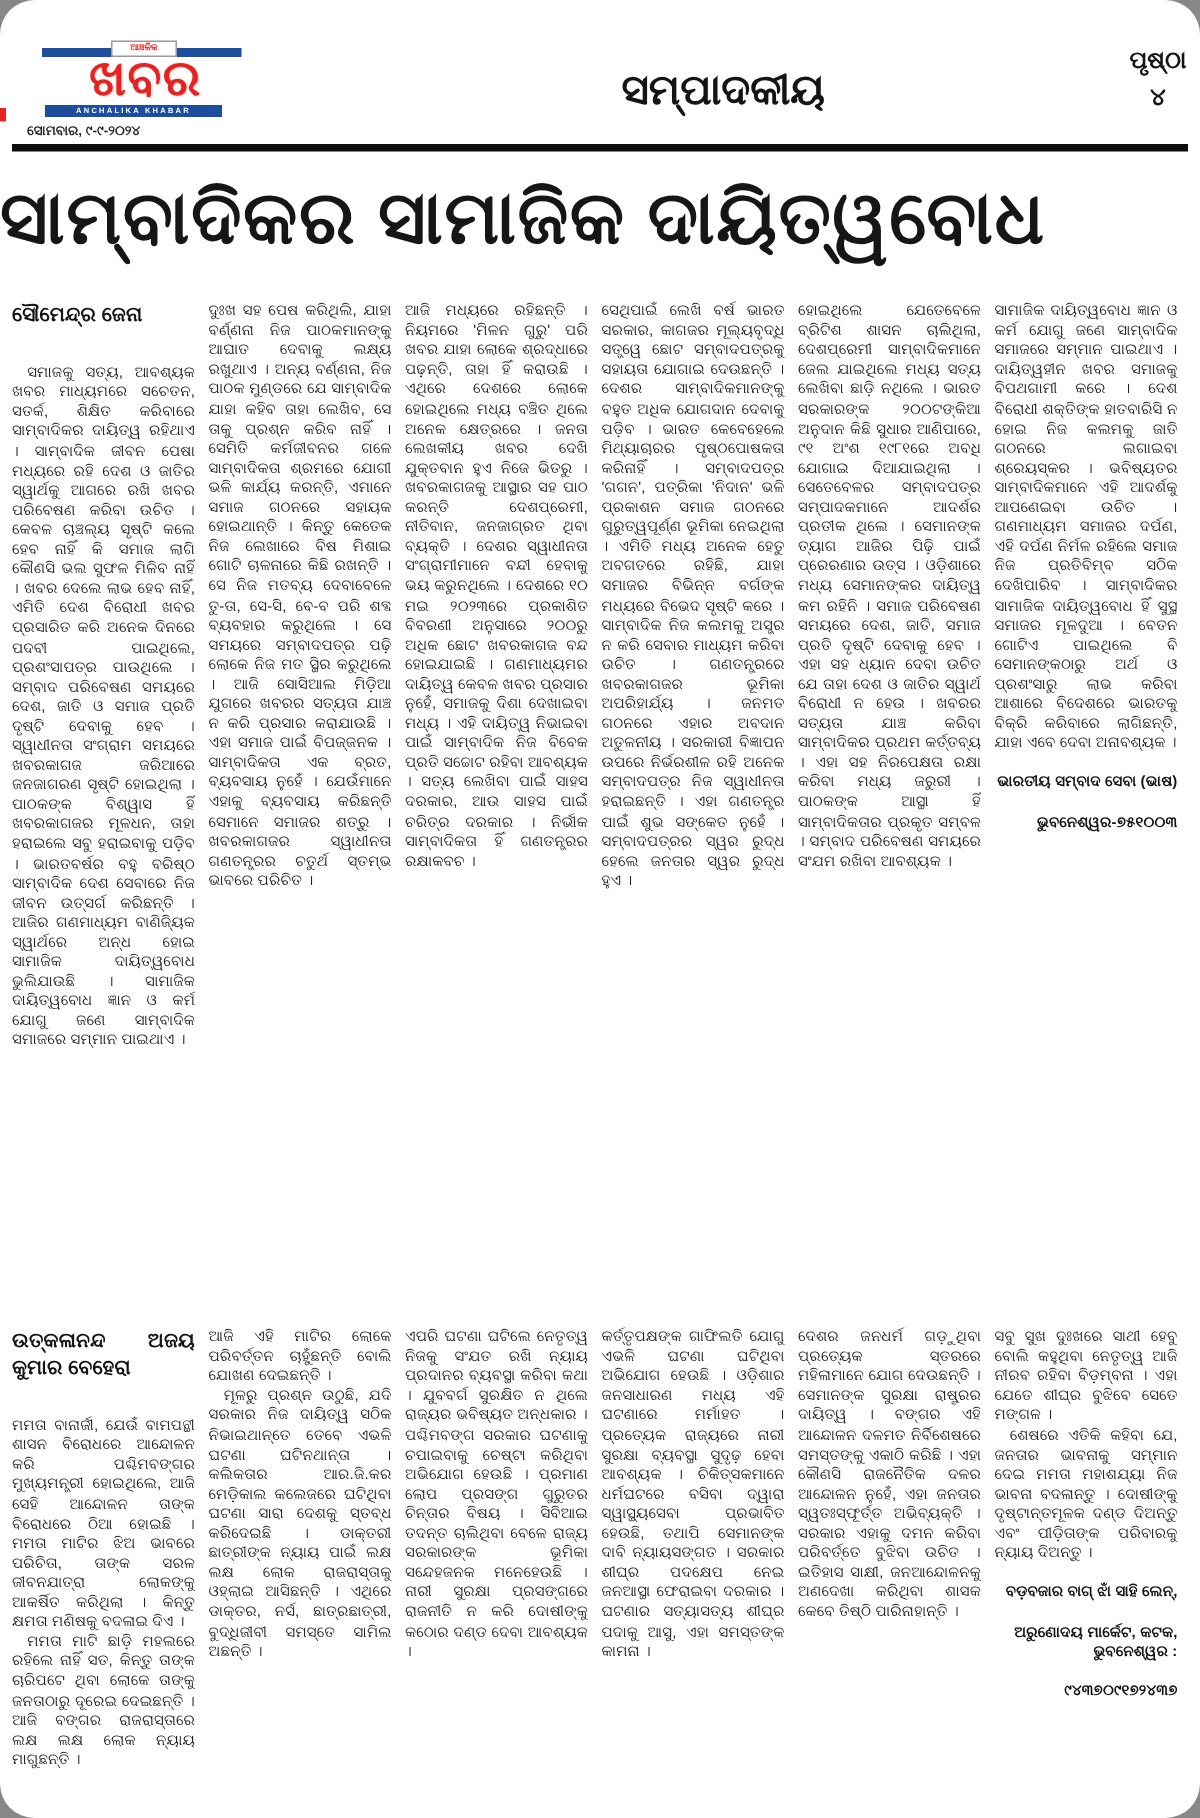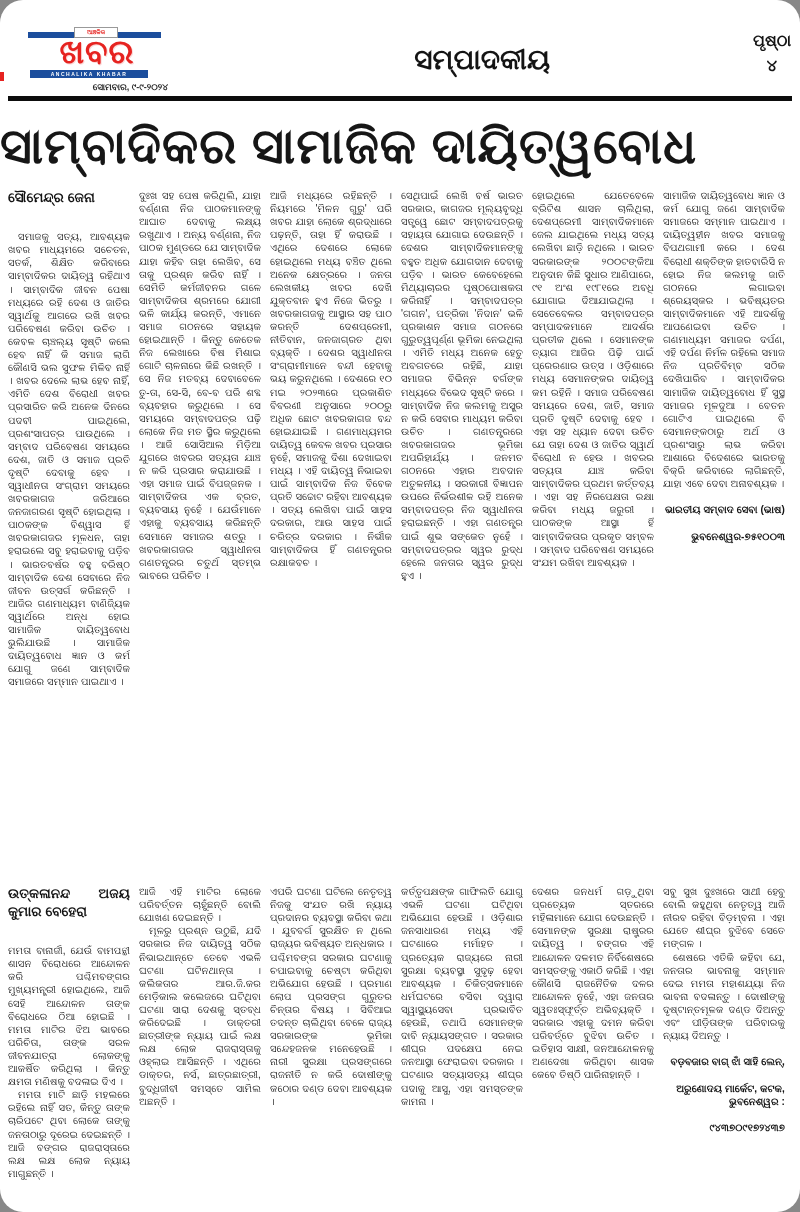--- a/index.html
+++ b/index.html
@@ -18,21 +18,21 @@
     color:#e62320; font-weight:bold; overflow:hidden;
   }
   .logo-title {
     position:absolute; left:22px; top:6px; width:134px; text-align:center;
     font-size:33px; line-height:36px; font-weight:800; color:#e62320;
     letter-spacing:1px; text-shadow:1px 1px 0 #fbd9d8;
   }
   .logo-botbar { position:absolute; left:22px; top:42px; width:118px; height:8px; background:#1c4e9d;
     color:#fff; font-size:5px; line-height:8px; text-align:center; font-weight:bold; letter-spacing:1.5px; overflow:hidden; }
   .logo-tick { position:absolute; left:-8px; top:44px; width:4px; height:9px; background:#e62320; }
-  .logo-date { position:absolute; left:10px; top:54px; width:150px; text-align:right;
+  .logo-date { position:absolute; left:10px; top:54px; width:150px; text-align:left;
     font-size:9px; font-weight:bold; color:#2a2a2a; }
   .section-title {
     position:absolute; left:250px; top:44px; width:300px; text-align:right;
     font-size:28px; font-weight:700; color:#141414;
   }
   .page-num { position:absolute; left:737px; top:28px; width:70px; text-align:center;
     font-size:16px; font-weight:600; color:#141414; line-height:25px; }
   .masthead-rule { position:absolute; left:8px; top:96px; width:784px; height:5px; background:#0d0d0d; }
 
   
@@ -49,21 +49,21 @@
 
   
   .byline { font-size:13.5px; font-weight:700; color:#141414; line-height:18px; margin-bottom:10px; }
 
   
   .col {
     position:absolute; width:122px; overflow:hidden;
     font-size:10px; line-height:13.1px; text-align:justify;
     color:#212121; letter-spacing:0.1px; white-space:pre-line;
   }
-  .a1 { top:176px; height:590px; }
+  .a1 { top:188px; height:590px; }
   .a2 { top:872px; height:334px; }
   .cx1 { left:8px; }  .cx2 { left:139px; } .cx3 { left:270px; }
   .cx4 { left:401px; } .cx5 { left:532px; } .cx6 { left:663px; }
   .col .body { white-space:pre-line; }
   .a1 .body-capped { max-height:560px; overflow:hidden; }
   .a2 .body-capped { max-height:292px; overflow:hidden; }
   .signoff { font-size:10px; line-height:13.1px; font-weight:600; color:#141414; text-align:right; }
 </style>
 </head>
 <body>

